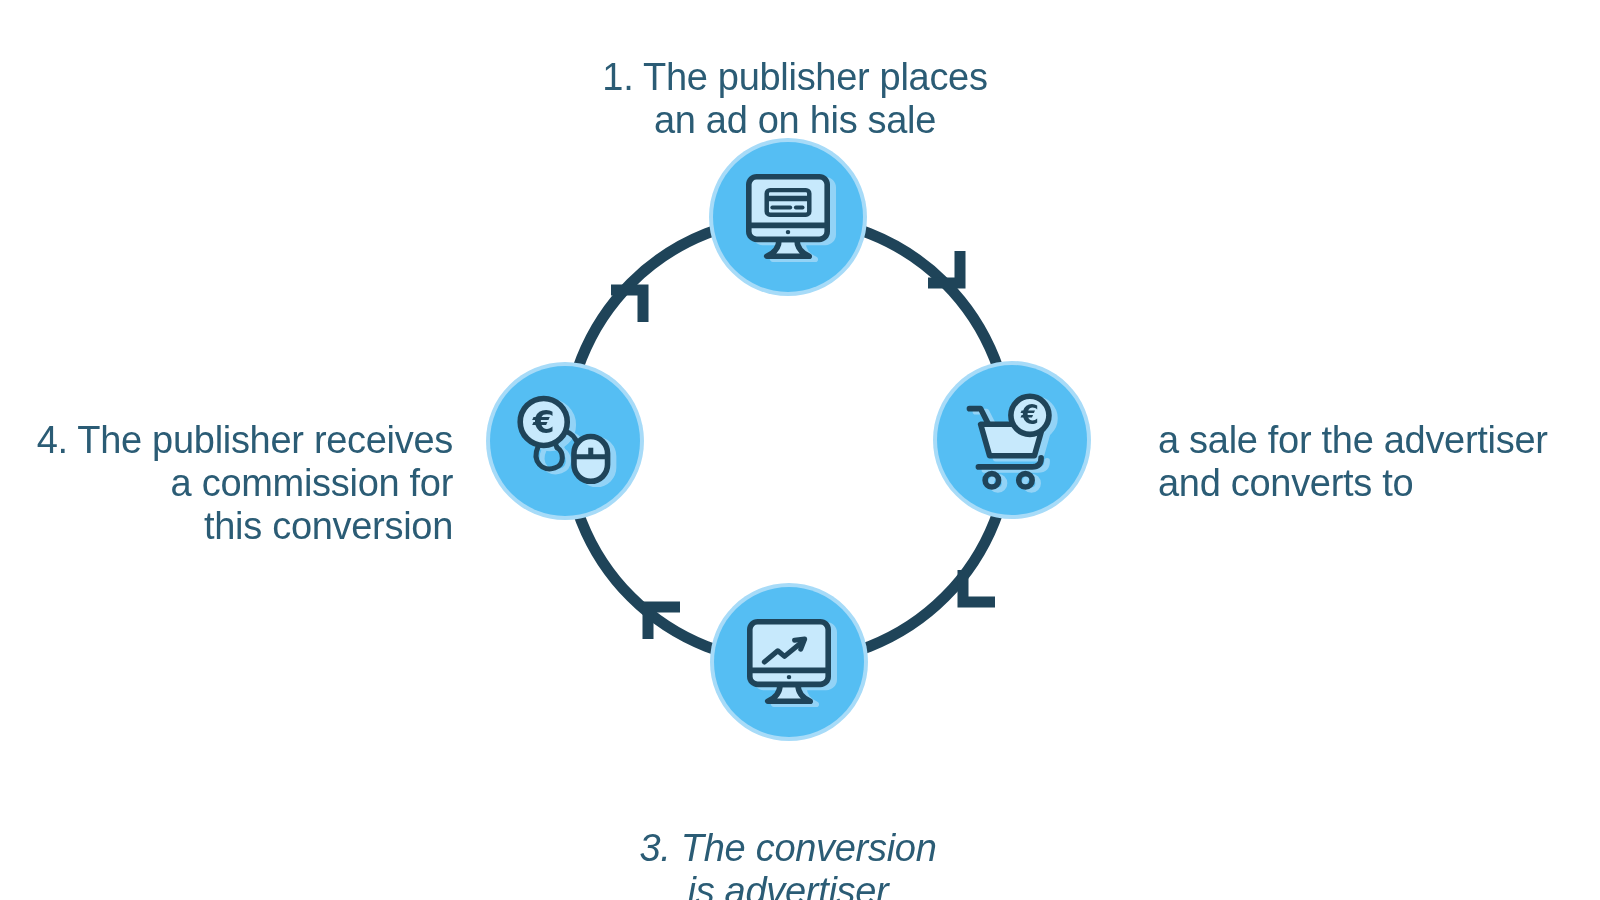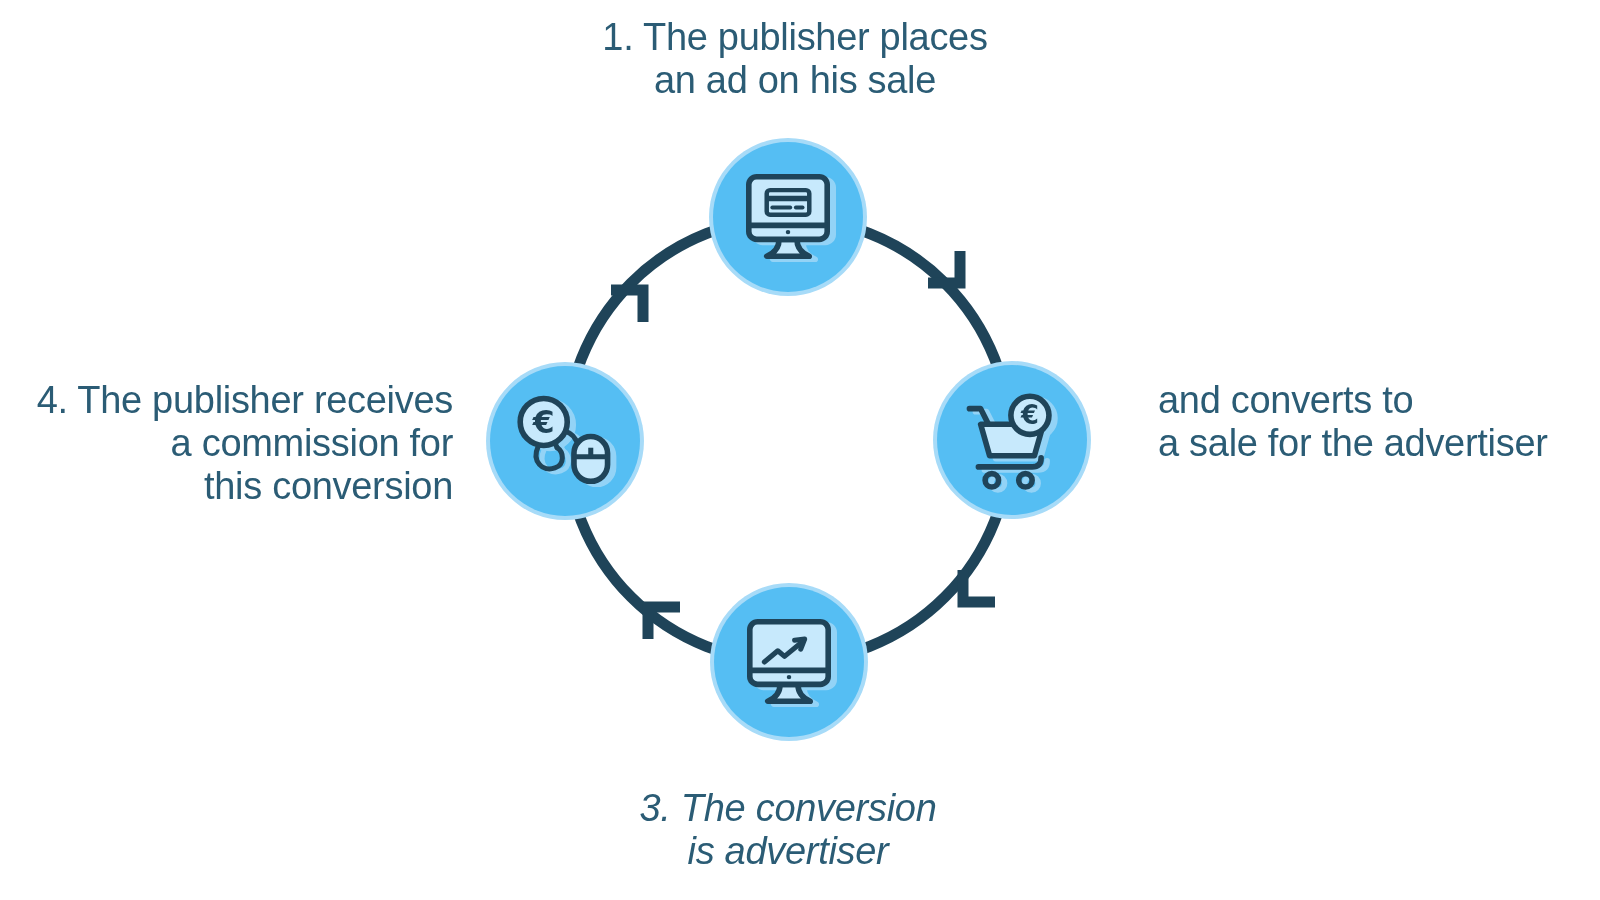--- a/index.html
+++ b/index.html
@@ -21,20 +21,21 @@
     position: absolute;
     left: 0; top: 0;
   }
   .label {
     position: absolute;
     color: #2B5C75;
     font-size: 38px;
     line-height: 43px;
     font-weight: 500;
     letter-spacing: -0.3px;
+    margin-top: 40px;
   }
   .label span { display: block; }
   #label-top    { left: 495px; top: 16px;  width: 600px; text-align: center; }
   #label-right  { left: 1158px; top: 379px; width: 440px; text-align: left; }
   #label-bottom { left: 488px; top: 787px; width: 600px; text-align: center; font-style: italic; }
   #label-left   { right: 1147px; top: 379px; width: 460px; text-align: right; }
   .node {
     position: absolute;
     width: 150px;
     height: 150px;
@@ -129,22 +130,22 @@
       <text class="euro-text" x="31" y="43" font-size="28">€</text>
     </svg>
   </div>
 
   <div class="label" id="label-top">
     <span>1. The publisher places</span>
     <span>an ad on his sale</span>
   </div>
 
   <div class="label" id="label-right">
+    <span>a sale for the advertiser</span>
     <span>and converts to</span>
-    <span>a sale for the advertiser</span>
   </div>
 
   <div class="label" id="label-bottom">
     <span>3. The conversion</span>
     <span>is advertiser</span>
   </div>
 
   <div class="label" id="label-left">
     <span>4. The publisher receives</span>
     <span>a commission for</span>

